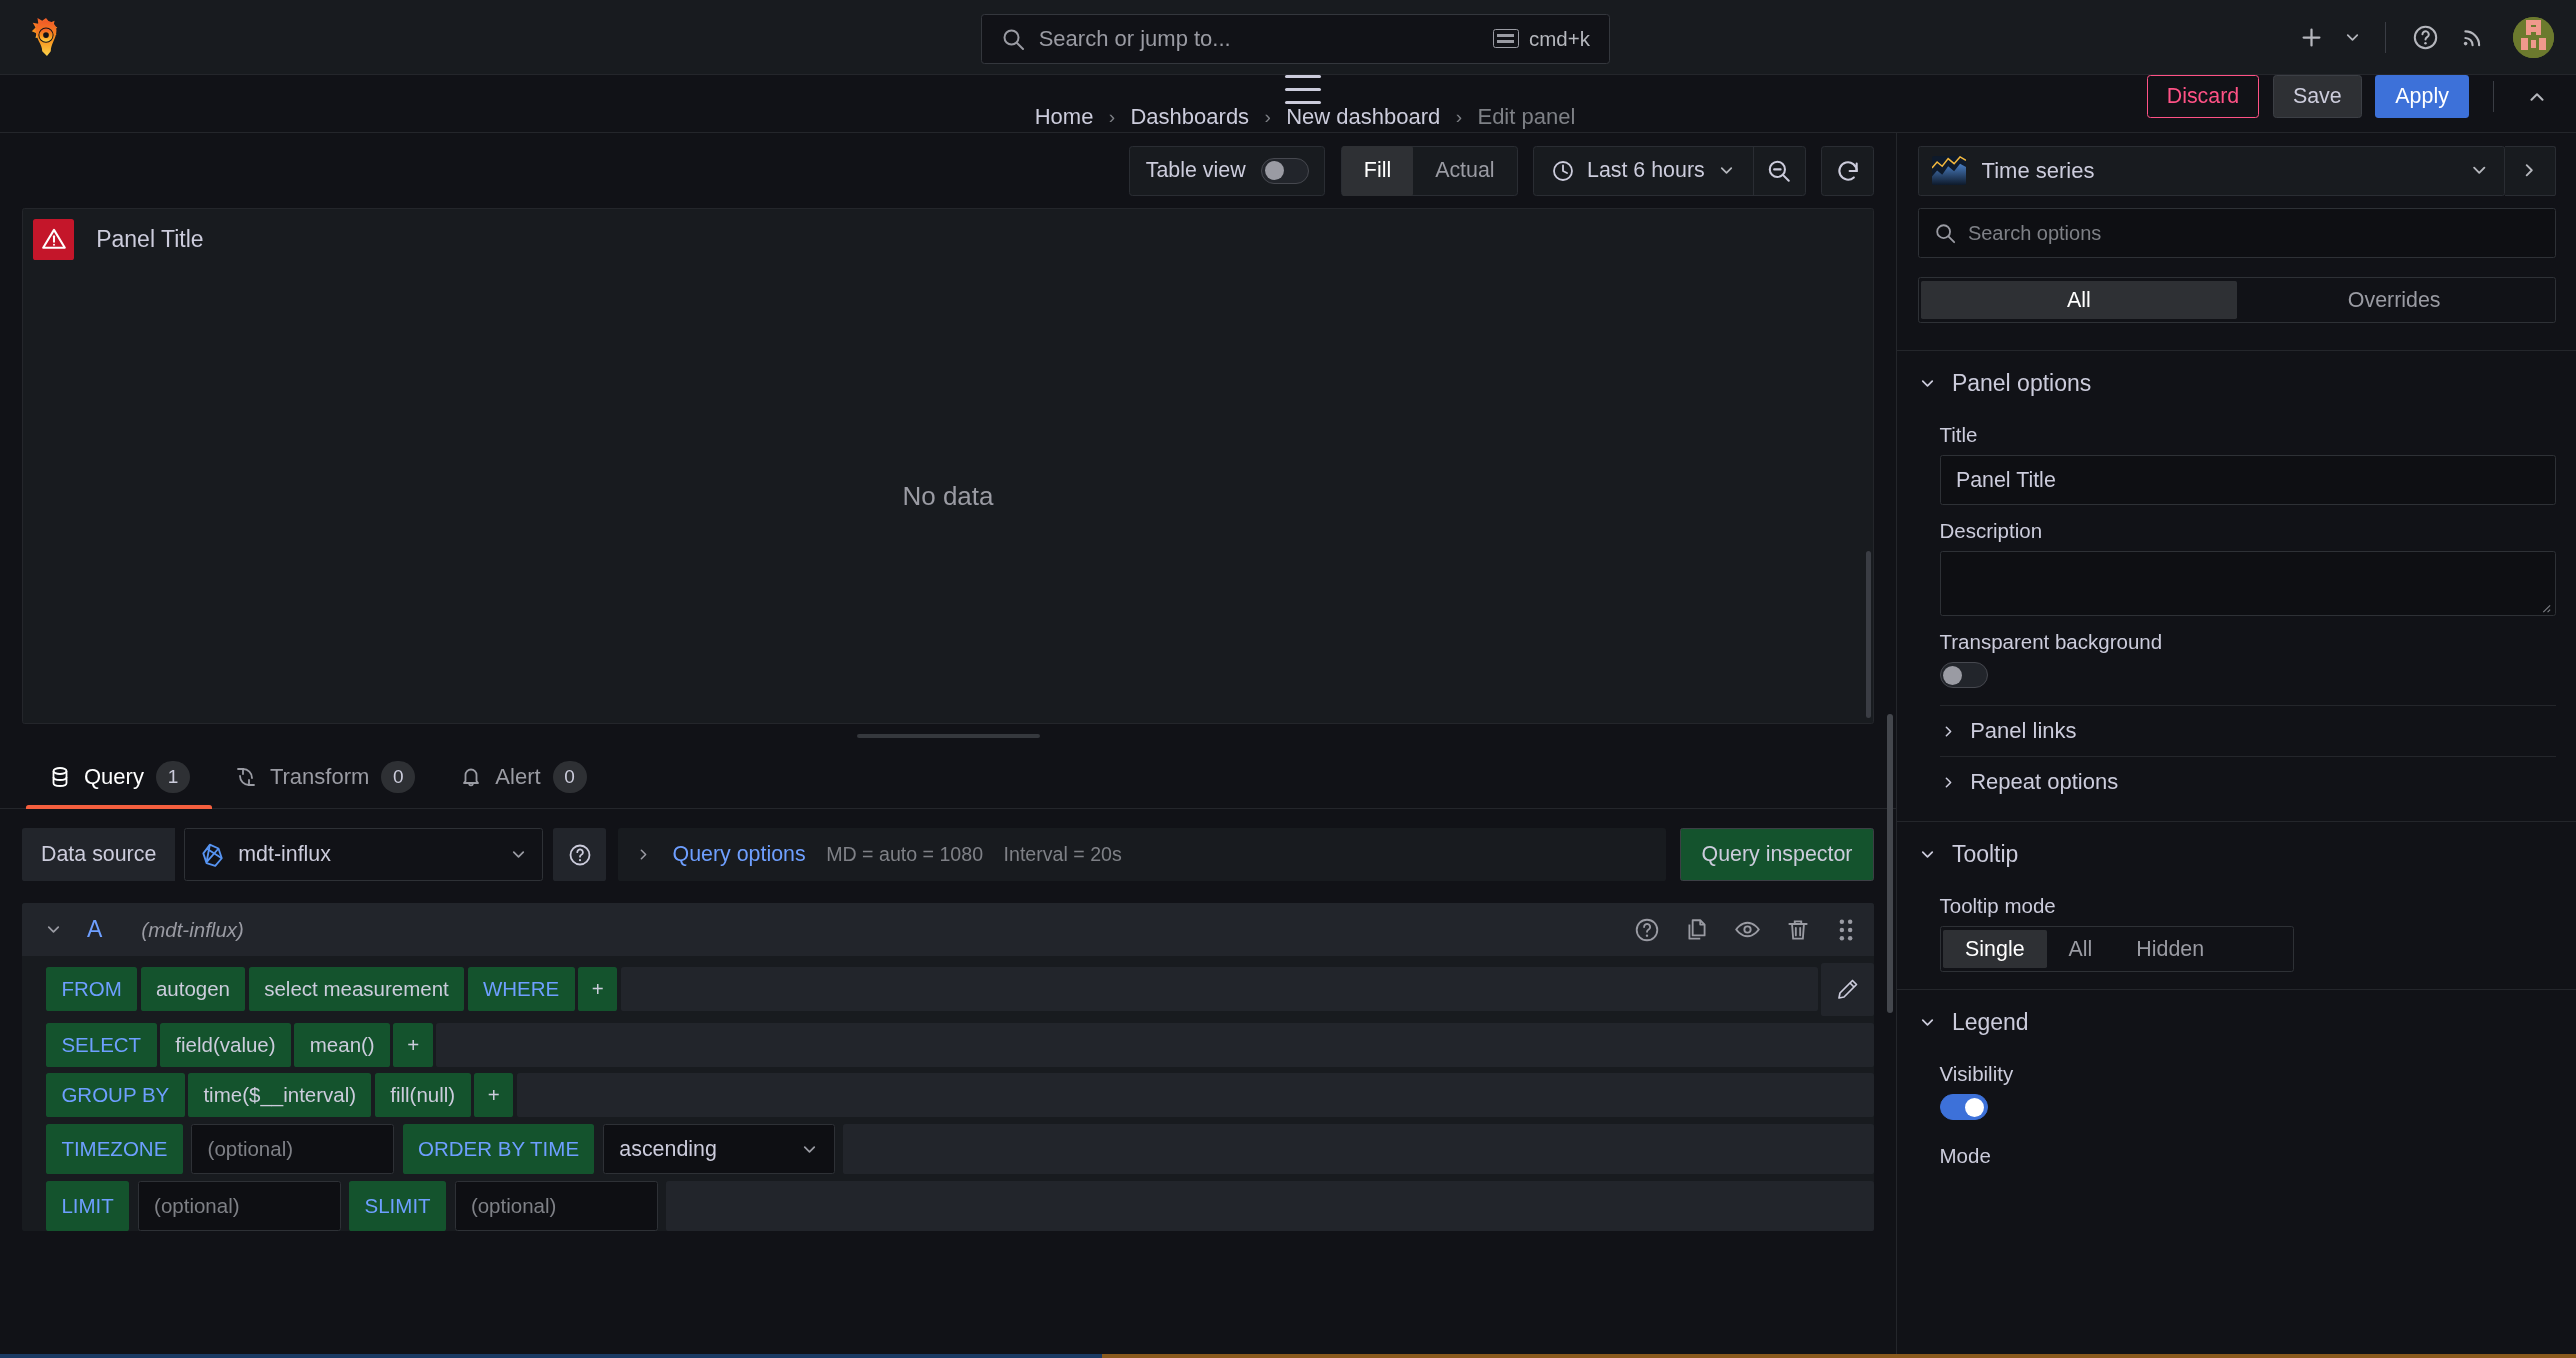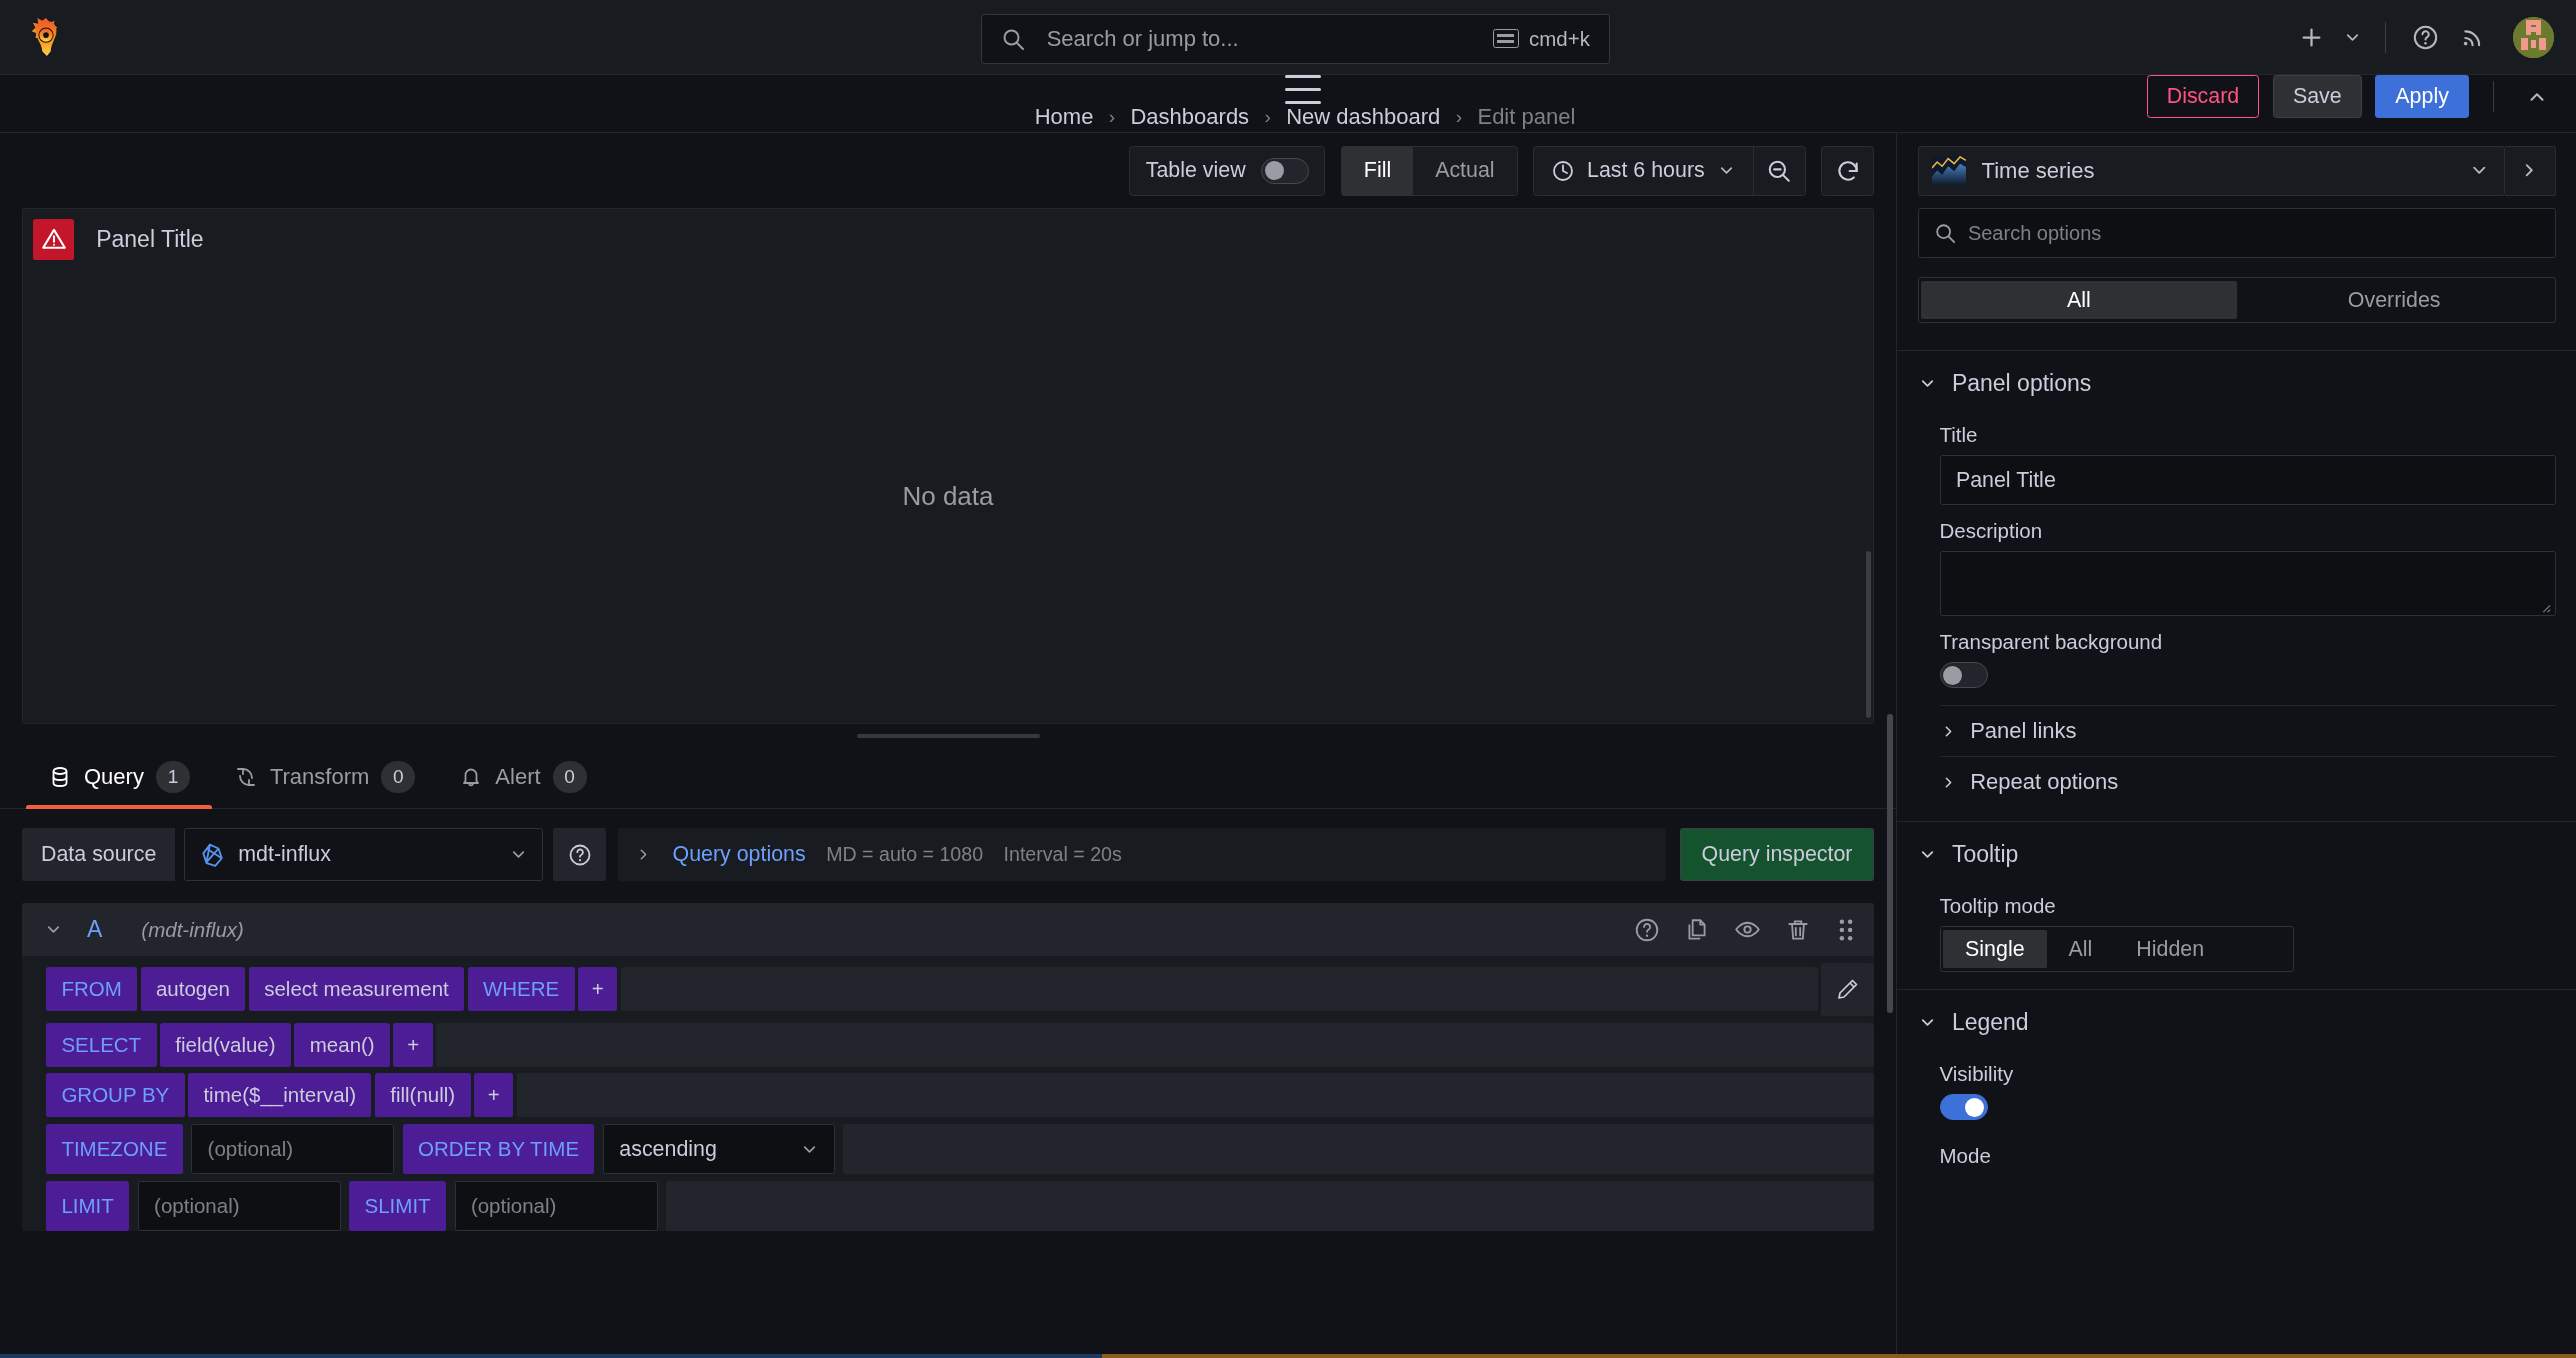--- a/index.html
+++ b/index.html
@@ -24,21 +24,21 @@
     position: absolute; left: 981px; top: 13.7px;
     width: 629px; height: 50px;
     background: #111217;
     border: 0.9px solid #34373d;
     border-radius: 3.4px;
     display: flex; align-items: center;
     padding: 0 19px;
     cursor: pointer;
   }
   .search-box .mag { flex: 0 0 auto; margin-right: 13.7px; }
-  .search-ph { font-size: 22px; color: #9a9ba3; flex: 1; margin-left: 8px; }
+  .search-ph { font-size: 22px; color: #9a9ba3; flex: 1; }
   .kbd-hint { display: flex; align-items: center; gap: 10.2px; font-size: 20.5px; color: #b5b7bd; }
   .kbd-icon { width: 26px; height: 19px; border: 1.7px solid #9a9ba3; border-radius: 2.6px; position: relative; }
   .kbd-icon::before {
     content: ""; position: absolute; left: 3.4px; top: 3.4px; right: 3.4px; height: 3.4px;
     background: #9a9ba3; box-shadow: 0 6px 0 #9a9ba3;
   }
   .topnav-right {
     position: absolute; right: 22px; top: 0; height: 75px;
     display: flex; align-items: center; gap: 0;
   }
@@ -178,21 +178,21 @@
     height: 53px; display: flex; align-items: center; padding: 0 17px; background: #22252b;
     border-radius: 2.6px 2.6px 0 0; gap: 0;
   }
   .qa-chev { width: 29px; display: flex; align-items: center; justify-content: center; cursor: pointer; }
   .qa-letter { font-size: 23px; color: #6e9fff; margin-left: 19px; font-weight: 500; }
   .qa-ds { font-size: 20.5px; color: #9a9ba3; font-style: italic; margin-left: 39px; }
   .qa-icons { margin-left: auto; display: flex; align-items: center; gap: 24px; color: #9a9ba3; }
   .qa-icons > div { cursor: pointer; display: flex; }
   .qrow { display: flex; align-items: center; gap: 3.4px; padding: 6.8px 0 0 24px; }
   .qseg {
-    height: 44px; display: flex; align-items: center; padding: 0 15.4px; background: #4c1d95;
+    height: 44px; display: flex; align-items: center; padding: 0 15.4px; background: #14532d;
     border-radius: 2.6px; font-size: 20.5px; color: #ccccdc; cursor: pointer; white-space: nowrap;
   }
   .qseg.key { color: #6e9fff; }
   .qseg.plus { padding: 0 13.7px; }
   .qfill { flex: 1; height: 44px; background: #22252b; border-radius: 2.6px; }
   .qinput {
     height: 44px; background: #0e0f13; border: 0.9px solid #2e3136; border-radius: 2.6px;
     display: flex; align-items: center; padding: 0 15.4px; font-size: 20.5px; color: #7e8086;
     width: 203px;
   }

